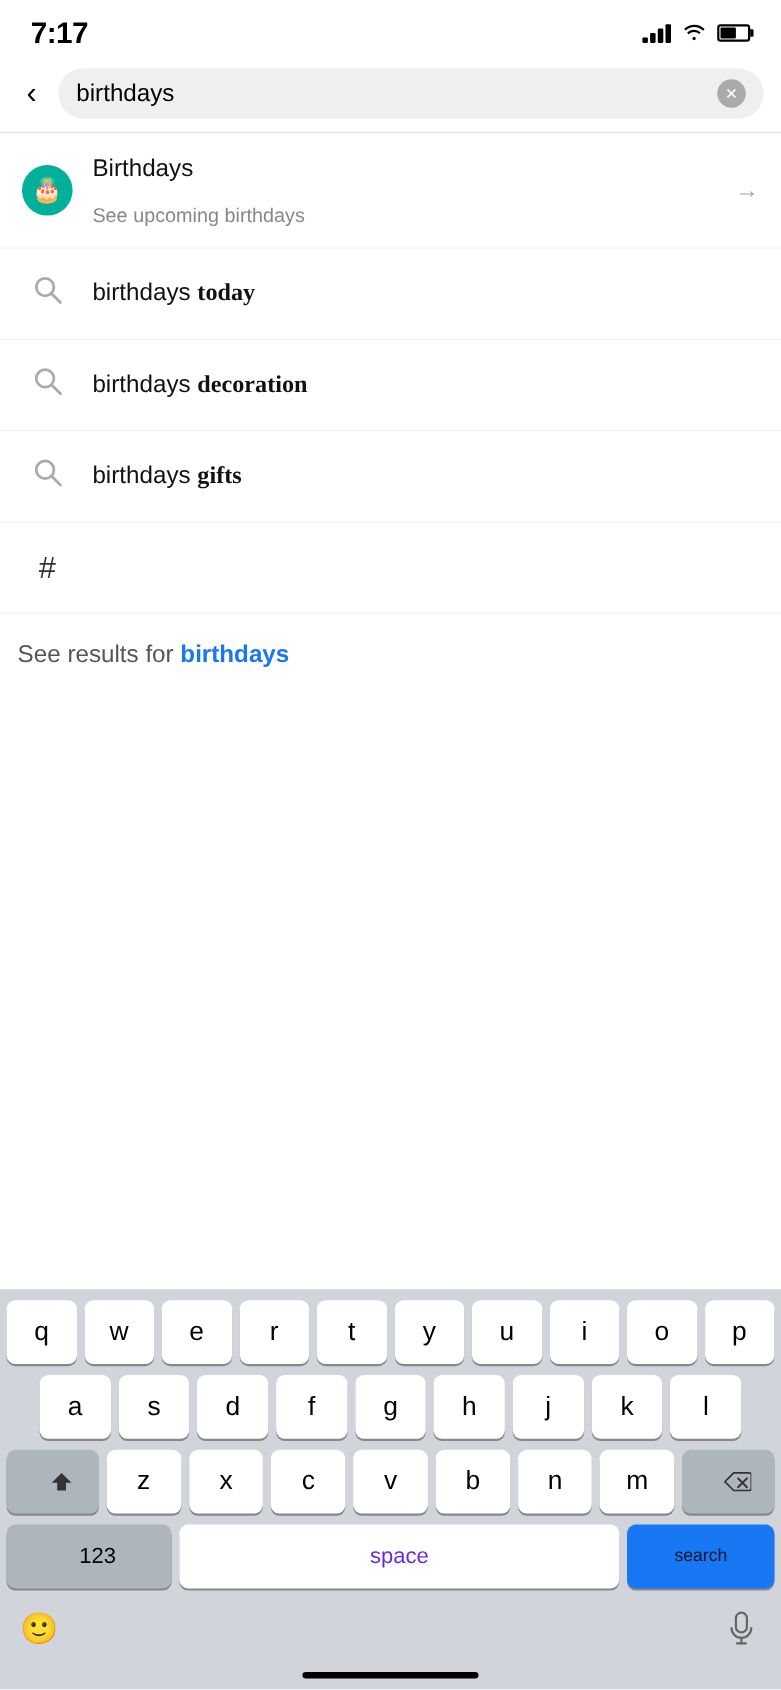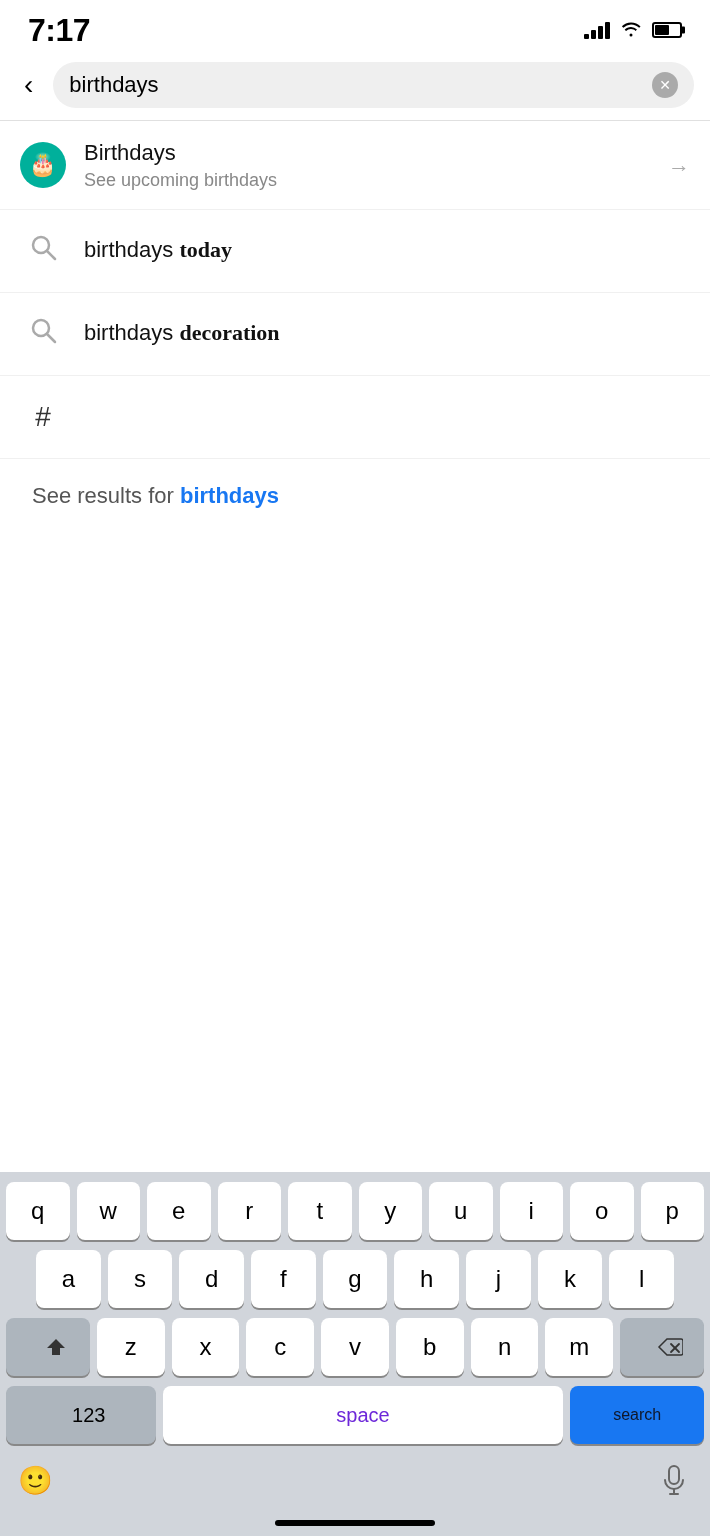--- a/index.html
+++ b/index.html
@@ -15,21 +15,21 @@
 
     
     .status-bar {
       display: flex;
       justify-content: space-between;
       align-items: center;
       padding: 14px 28px 8px 28px;
       height: 54px;
     }
     .status-time {
-      font-size: 32px;
+      font-size: 27px;
       font-weight: 600;
       color: #000;
       letter-spacing: -0.5px;
       text-align: right;
     }
     .status-icons {
       display: flex;
       align-items: center;
       gap: 10px;
     }
@@ -166,34 +166,34 @@
       flex: 1;
     }
     .suggestion-title {
       font-size: 22px;
       color: #111;
       line-height: 1.3;
     }
     .suggestion-subtitle {
       font-size: 18px;
       color: #888;
-      margin-top: 2px;
+      margin-top: 18px;
     }
     .suggestion-arrow {
       color: #aaa;
       font-size: 22px;
     }
     .bold {
       font-weight: 700;
       font-family: Liberation Serif, serif;
     }
 
     
     .see-results {
-      padding: 24px 32px;
+      padding: 24px 16px;
       font-size: 22px;
       color: #555;
       cursor: pointer;
     }
     .see-results span {
       color: #1877f2;
       font-weight: 600;
     }
 
     
@@ -367,20 +367,33 @@
           <circle cx="12" cy="12" r="8" stroke="#aaa" stroke-width="2.5" fill="none"></circle>
           <line x1="18" y1="18" x2="26" y2="26" stroke="#aaa" stroke-width="2.5" stroke-linecap="round"></line>
         </svg>
       </span>
     </div>
     <div class="suggestion-text">
       <span class="suggestion-title">birthdays <span class="bold">decoration</span></span>
     </div>
   </div>
 
+  <div class="suggestion-item">
+    <div class="suggestion-icon">
+      <span class="search-icon-gray">
+        <svg width="28" height="28" viewBox="0 0 28 28" fill="none">
+          <circle cx="12" cy="12" r="8" stroke="#aaa" stroke-width="2.5" fill="none"></circle>
+          <line x1="18" y1="18" x2="26" y2="26" stroke="#aaa" stroke-width="2.5" stroke-linecap="round"></line>
+        </svg>
+      </span>
+    </div>
+    <div class="suggestion-text">
+      <span class="suggestion-title">birthdays <span class="bold">gifts</span></span>
+    </div>
+  </div>
 
   <div class="suggestion-item">
     <div class="suggestion-icon">
       <span class="hash-icon">#</span>
     </div>
   </div>
 
 </div>
 
 <div class="see-results">

